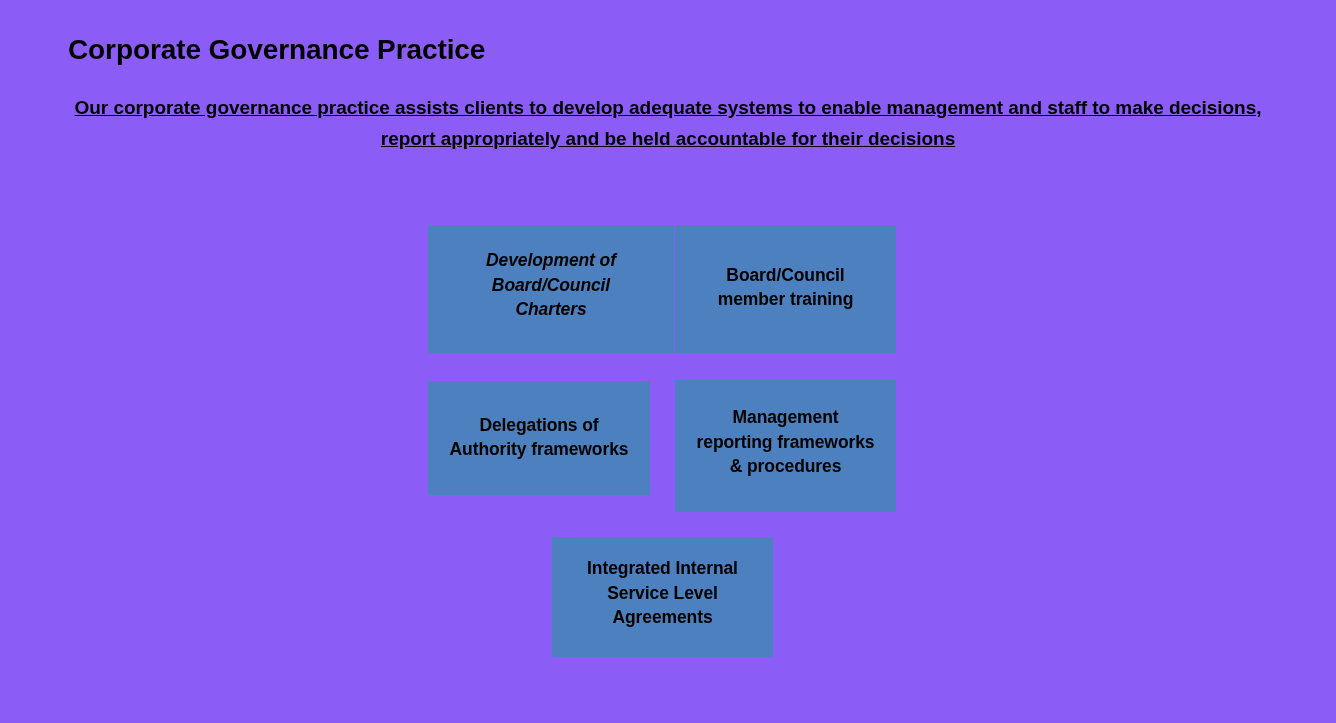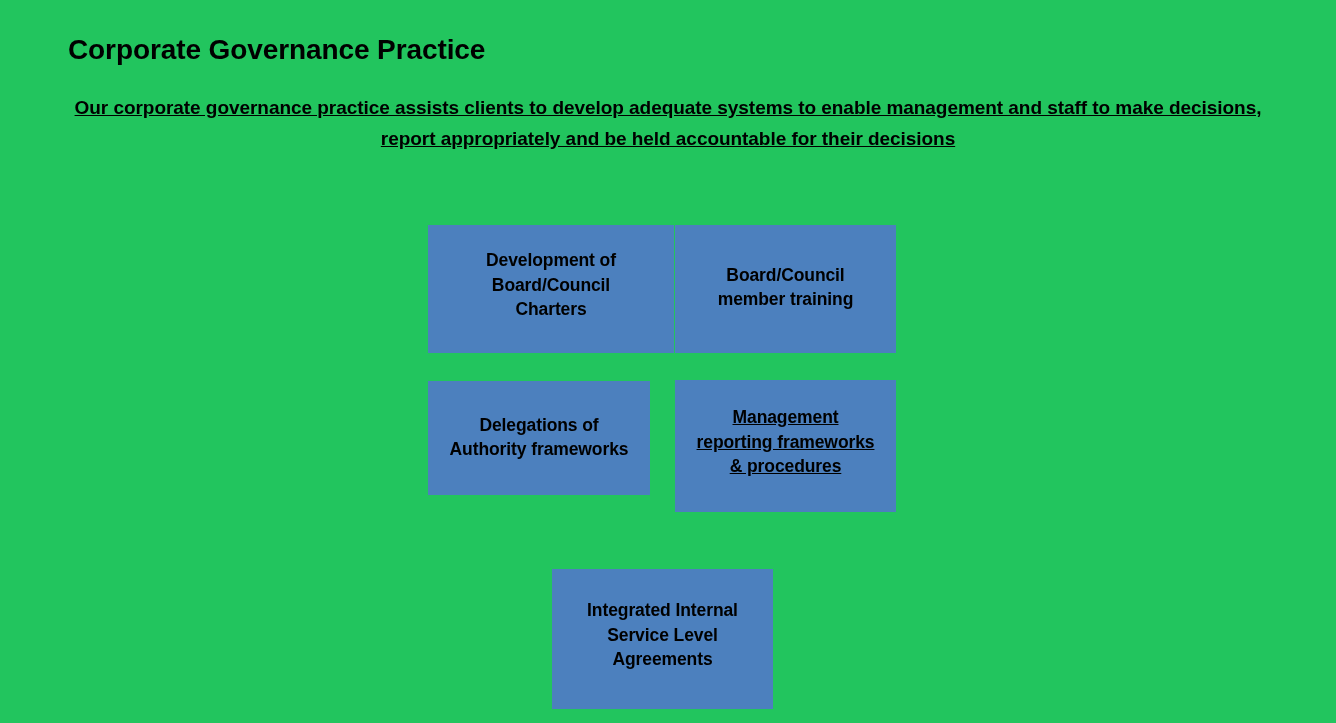--- a/index.html
+++ b/index.html
@@ -4,21 +4,21 @@
 <style>
   html, body {
     margin: 0;
     padding: 0;
     background: #ffffff;
   }
   #slide {
     position: relative;
     width: 1336px;
     height: 723px;
-    background: #22c55e;
+    background: #8b5cf6;
     overflow: hidden;
     font-family: "Liberation Sans", sans-serif;
     -webkit-font-smoothing: antialiased;
   }
 
   
   #slide-title {
     position: absolute;
     left: 68px;
     top: 31px;
@@ -59,33 +59,33 @@
     font-size: 17.5px;
     font-weight: bold;
     color: #000000;
     line-height: 24.5px;
     letter-spacing: -0.1px;
     white-space: pre-line;
     width: 230px;
   }
 
   
-  #box-0 { left: 428px; top: 225px; width: 246px; height: 128px; }
+  #box-0 { left: 428px; top: 225px; width: 246px; height: 128px; font-style: italic; }
   #box-0 .box-label { transform: translateY(-4px); }
 
   #box-1 { left: 675px; top: 225px; width: 221px; height: 128px; }
   #box-1 .box-label { transform: translateY(-2px); }
 
   #box-2 { left: 428px; top: 381px; width: 222px; height: 114px; }
   #box-2 .box-label { transform: translateY(-1px); }
 
-  #box-3 { left: 675px; top: 380px; width: 221px; height: 132px; text-decoration: underline; }
+  #box-3 { left: 675px; top: 380px; width: 221px; height: 132px; }
   #box-3 .box-label { transform: translateY(-4px); }
 
-  #box-4 { left: 552px; top: 537px; width: 221px; height: 140px; margin-top: 32px; }
+  #box-4 { left: 552px; top: 537px; width: 221px; height: 120px; }
   #box-4 .box-label { transform: translateY(-4px); }
 </style>
 </head>
 <body>
 
 <div id="slide">
 
   <div id="slide-title">Corporate Governance Practice</div>
 
   <div id="slide-subtitle">Our corporate governance practice assists clients to develop adequate systems to enable management and staff to make decisions, report appropriately and be held accountable for their decisions</div>

